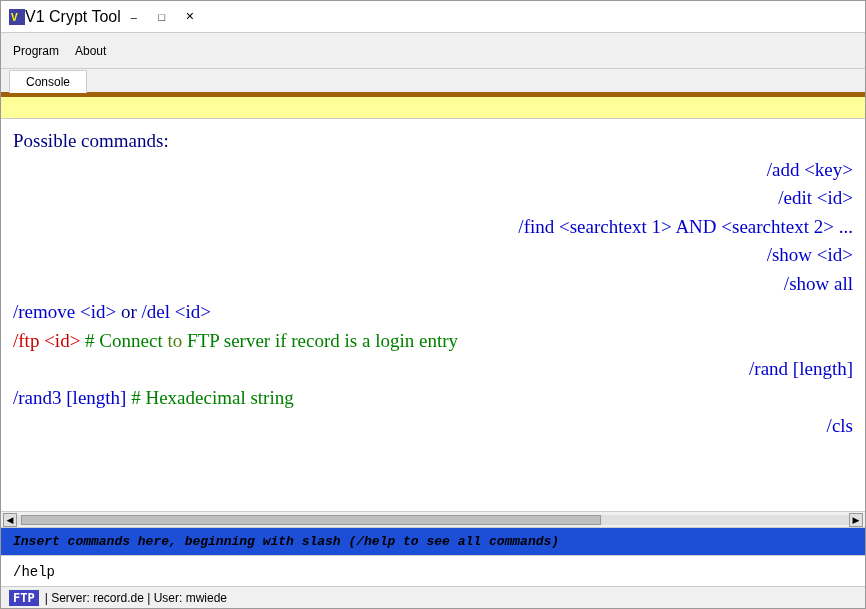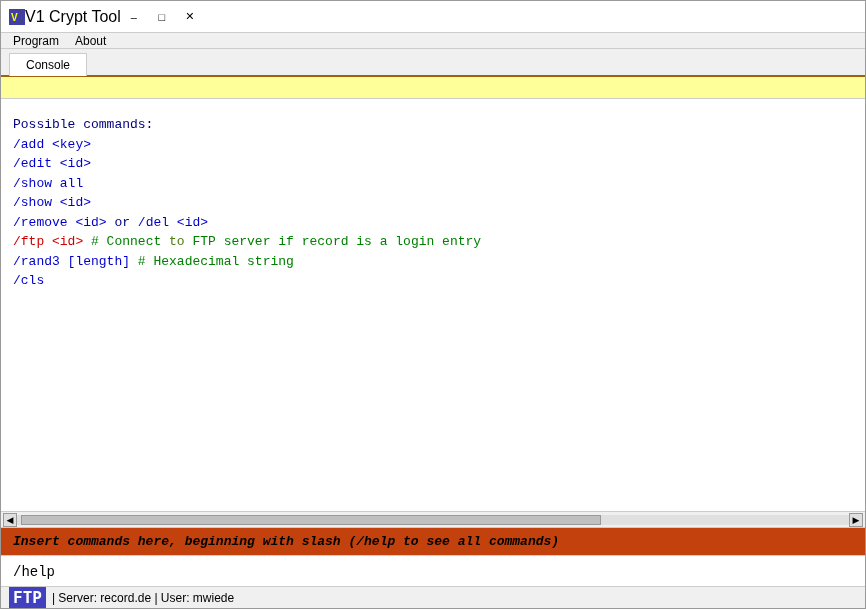--- a/index.html
+++ b/index.html
@@ -37,41 +37,41 @@
       display: flex;
       align-items: center;
       justify-content: center;
       font-size: 11px;
       color: #000;
     }
 
     
     #menubar {
       background: #f0f0f0;
-      height: 16px;
+      height: 36px;
       display: flex;
       align-items: center;
       padding: 0 4px;
       border-bottom: 1px solid #ccc;
     }
     .menu-item {
       padding: 2px 8px;
       font-size: 12px;
       cursor: pointer;
       color: #000;
     }
 
     
     #tabbar {
       background: #f0f0f0;
       height: 28px;
       display: flex;
       align-items: flex-end;
       padding: 0 8px;
-      border-bottom: 2px solid #a16207;
+      border-bottom: 5px solid #a16207;
     }
     .tab {
       padding: 4px 16px;
       font-size: 12px;
       background: #fff;
       border: 1px solid #ccc;
       border-bottom: none;
       cursor: pointer;
       position: relative;
       top: 1px;
@@ -92,24 +92,24 @@
       height: 22px;
       border-bottom: 1px solid #ccc;
       flex-shrink: 0;
     }
 
     
     #console-output {
       flex: 1;
       overflow-y: auto;
       overflow-x: auto;
-      padding: 16px 12px;
-      background: #fff;
-      font-family: Liberation Mono, monospace;
-      font-size: 13px;
+      padding: 8px 12px;
+      background: #fff;
+      font-family: Liberation Serif, serif;
+      font-size: 19px;
       line-height: 1.5;
       position: relative;
     }
 
     
     #console-output::-webkit-scrollbar { width: 14px; }
     #console-output::-webkit-scrollbar-track { background: #f0f0f0; }
     #console-output::-webkit-scrollbar-thumb { background: #c0c0c0; border: 1px solid #999; }
 
     
@@ -144,21 +144,21 @@
       display: flex;
       align-items: center;
       justify-content: center;
       font-size: 9px;
       cursor: pointer;
       flex-shrink: 0;
     }
 
     
     #hint-bar {
-      background: #c2410c;
+      background: #1d4ed8;
       padding: 6px 12px;
       font-family: 'Courier New', Courier, monospace;
       font-size: 13px;
       font-style: italic;
       font-weight: bold;
       color: #000;
       border-top: 1px solid #ccc;
       border-bottom: 1px solid #ccc;
       flex-shrink: 0;
     }
@@ -192,21 +192,21 @@
       flex-shrink: 0;
     }
     #ftp-badge {
       background: #4040c0;
       color: #fff;
       padding: 1px 4px;
       font-size: 11px;
       font-weight: bold;
       margin-right: 6px;
     }
-    .cmd-blue { color: #0000cc; }
+    .cmd-blue { color: #0000cc; text-align: right; }
     .cmd-normal { color: #000080; }
 
     .console-line {
       display: block;
       white-space: pre;
     }
 
     
     .app-icon {
       width: 16px;
@@ -239,24 +239,26 @@
 </div>
 
 <div id="main">
 
   <div id="input-area-top"></div>
 
   <div id="console-output">
     <span class="console-line cmd-normal">Possible commands:</span>
     <span class="console-line cmd-blue">/add &lt;key&gt;</span>
     <span class="console-line cmd-blue">/edit &lt;id&gt;</span>
+    <span class="console-line cmd-blue">/find &lt;searchtext 1&gt; AND &lt;searchtext 2&gt; ...</span>
+    <span class="console-line cmd-blue">/show &lt;id&gt;</span>
     <span class="console-line cmd-blue">/show all</span>
-    <span class="console-line cmd-blue">/show &lt;id&gt;</span>
     <span class="console-line" style="color:#0000cc;">/remove &lt;id&gt; <span style="color:#000080;">or</span> /del &lt;id&gt;</span>
     <span class="console-line"><span style="color:#cc0000;">/ftp &lt;id&gt;</span><span style="color:#008000;"> # Connect </span><span style="color:#4d7c0f;">to</span><span style="color:#008000;"> FTP server if record is a login entry</span></span>
+    <span class="console-line cmd-blue">/rand [length]</span>
     <span class="console-line"><span style="color:#0000cc;">/rand3 [length]</span><span style="color:#008000;margin-top:40px;"> # Hexadecimal string</span></span>
     <span class="console-line cmd-blue">/cls</span>
   </div>
 
   <div id="hscrollbar">
     <div id="hscroll-left">◀</div>
     <div id="hscroll-track">
       <div id="hscroll-thumb"></div>
     </div>
     <div id="hscroll-right">▶</div>
@@ -276,18 +278,18 @@
   <span id="ftp-badge">FTP</span>
   <span>| Server: record.de | User: mwiede</span>
 </div>
 
 <style>
   
   #ftp-badge {
     background: #4040c0;
     color: #fff;
     padding: 1px 4px;
-    font-size: 16px;
+    font-size: 12px;
     font-weight: bold;
     margin-right: 6px;
     font-family: monospace;
   }
 </style>
 
 </body></html>

